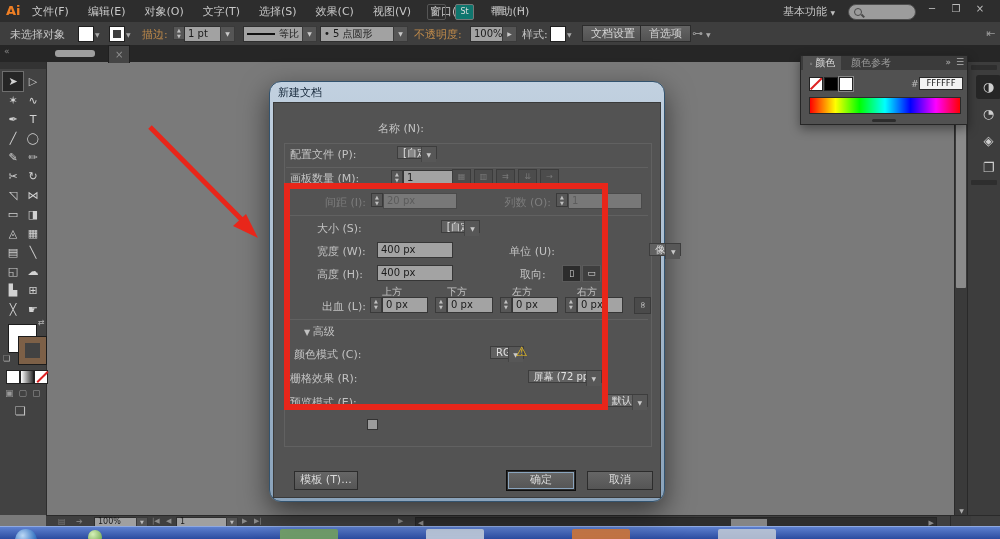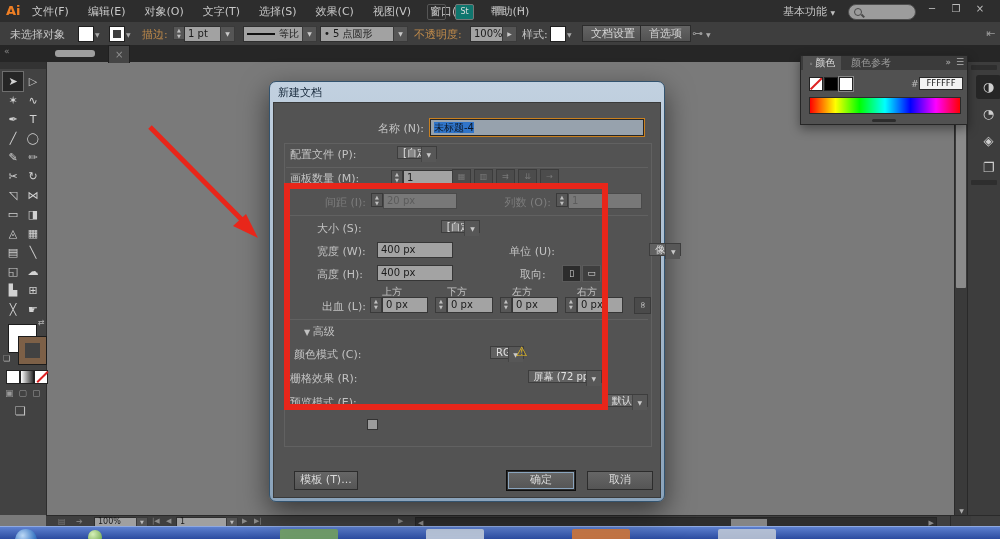--- a/index.html
+++ b/index.html
@@ -81,21 +81,21 @@
   .sdbtn{top:1px;width:10px;height:10px;background:#555;border:1px solid #3a3a3a;color:#bbb;font-size:5px;text-align:center;line-height:9px}
   .snav{top:1px;color:#8b8b8b;font-size:7px}
   .htrack{left:369px;top:1px;width:520px;height:9px;background:#2e2e2e;border:1px solid #262626}
   .hthumb{left:315px;top:1px;width:36px;height:7px;background:#858585}
   .corner{left:904px;top:0;width:20px;height:11px;background:#3c3c3c;border-left:1px solid #2a2a2a}
   
   .taskbar{left:0;top:526px;width:1000px;height:13px;background:linear-gradient(#5d80cf,#27479c);border-top:1px solid #8fa9e0}
   .orb{left:15px;top:2px;width:22px;height:22px;border-radius:50%;background:radial-gradient(circle at 35% 30%,#bcd8f5,#3b78c4 60%,#1d3f86)}
   .tapp{top:2px;width:58px;height:13px;border-radius:2px;opacity:.85}
   
-  .dialog{left:269px;top:81px;width:394px;height:419px;background:linear-gradient(#c2d1e0,#8aa3bb);border:1px solid #33536e;border-radius:7px;box-shadow:0 10px 28px rgba(0,0,0,.55)}
+  .dialog{left:269px;top:81px;width:394px;height:419px;background:linear-gradient(#c2d1e0,#8aa3bb);border:1px solid #33536e;border-radius:12px;box-shadow:0 10px 28px rgba(0,0,0,.55)}
   .dlg-title{left:8px;top:3px;color:#16283a;font-size:11px}
   .dlg-body{left:3px;top:20px;width:386px;height:394px;background:#535353;border:1px solid #3a3a3a}
   .dlbl{color:#c2c2c2;font-size:11px;white-space:nowrap}
   .dlbl.dim{color:#7d7d7d}
   .tfield{background:#a3a3a3;border:1px solid #363636;color:#1b1b1b;font-size:10px;line-height:14px;height:14px;padding:0 3px;white-space:nowrap;overflow:hidden}
   .tfield.disabled{background:#787878;color:#5c5c5c;border-color:#4a4a4a}
   .namefield{background:#97a2ad;border:1px solid #262626;box-shadow:0 0 0 1px #c9801f;height:15px;line-height:15px;font-size:10px;padding:0 3px}
   .namefield .sel{background:#2f74c9;color:#0c1624}
   .ddown{background:#616161;border:1px solid #3d3d3d;color:#e0e0e0;font-size:10px;height:15px;line-height:15px;padding:0 5px;position:relative;white-space:nowrap;overflow:hidden}
   .ddown .arr{position:absolute;right:0;top:0;width:14px;height:15px;background:#575757;border-left:1px solid #444;color:#c9c9c9;text-align:center;font-size:6px;line-height:15px}
@@ -300,21 +300,20 @@
       <span class="tapp" style="position: relative; background: rgb(195, 203, 214);"></span>
     </div>
 </div>
 
 <div class="r dialog">
   <span class="r dlg-title">新建文档</span>
   <div class="r dlg-body">
 
     
     <span class="r dlbl" style="left:0;top:18px;width:150px;text-align:right">名称 (N):</span>
-    <span class="r namefield" style="left:156px;top:16px;width:206px"><span class="sel">未标题-4</span></span>
 
     
     <div class="r gbox"></div>
     <div class="r gsep" style="top:64px"></div>
     <div class="r gsep" style="top:112px"></div>
     <div class="r gsep" style="top:216px"></div>
 
     
     <span class="r dlbl" style="left:16px;top:44px">配置文件 (P):</span>
     <span class="r ddown" style="left:123px;top:42px;width:232px"><span>[自定]</span><span class="arr">▼</span></span>

